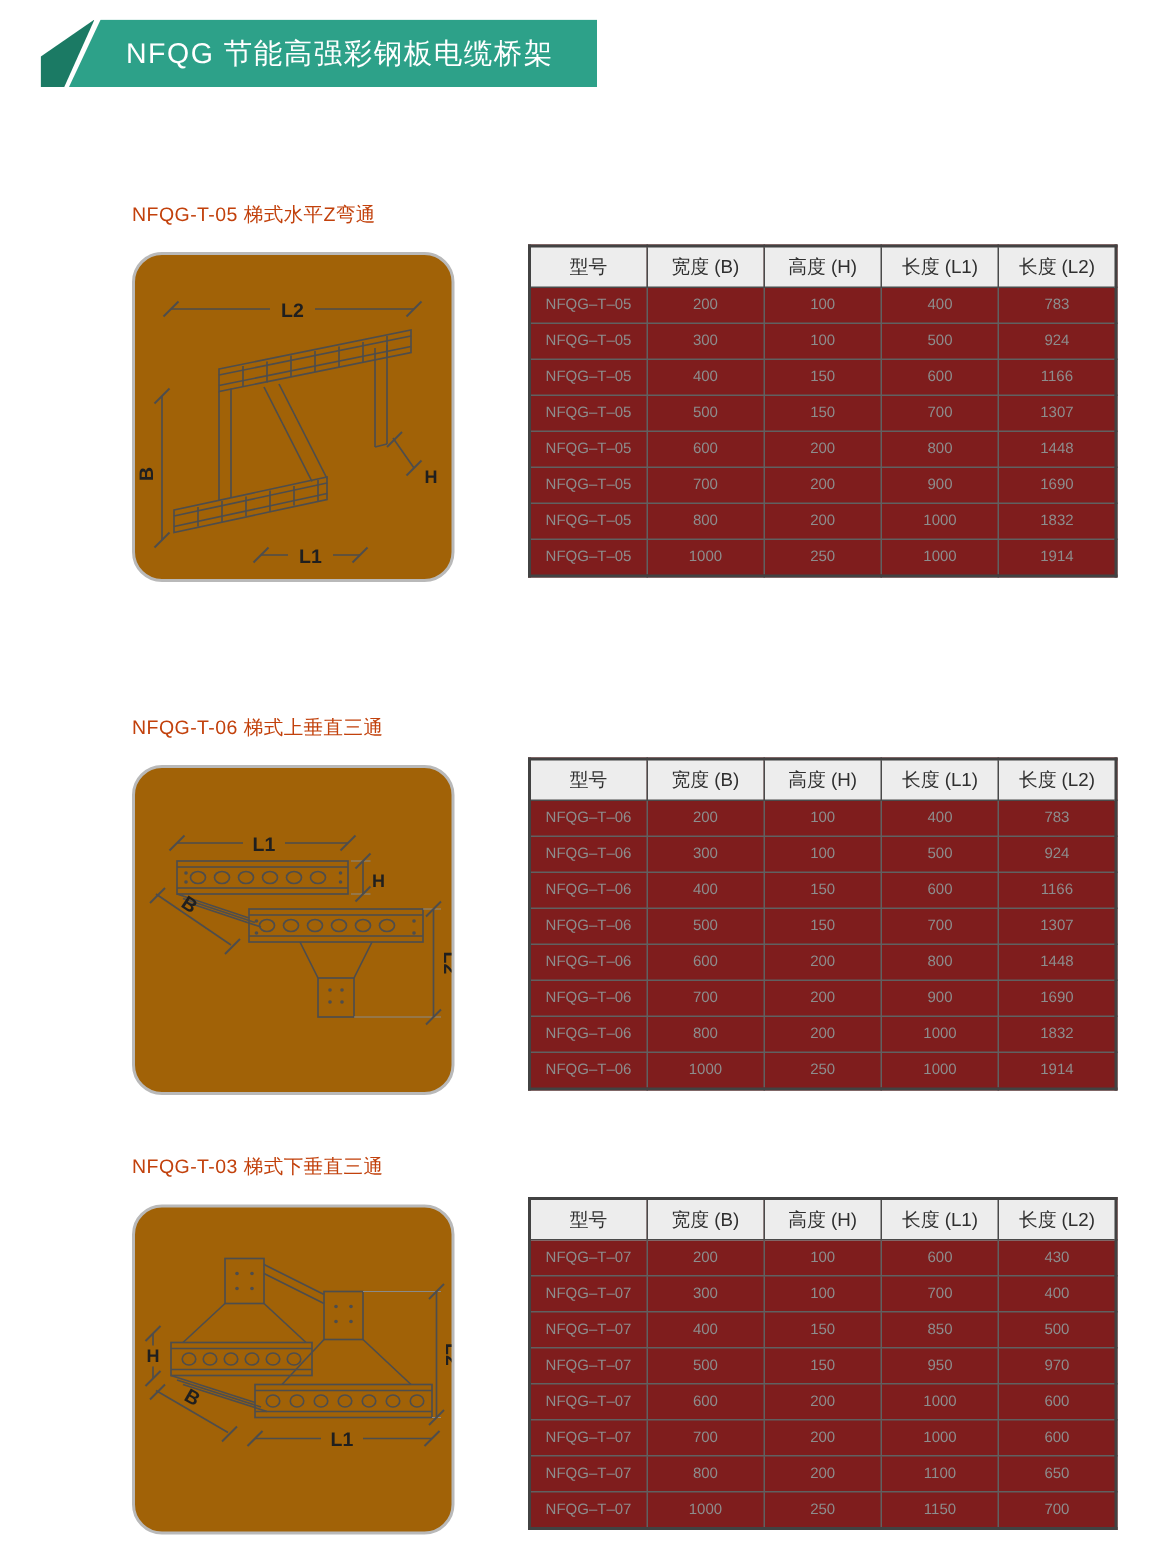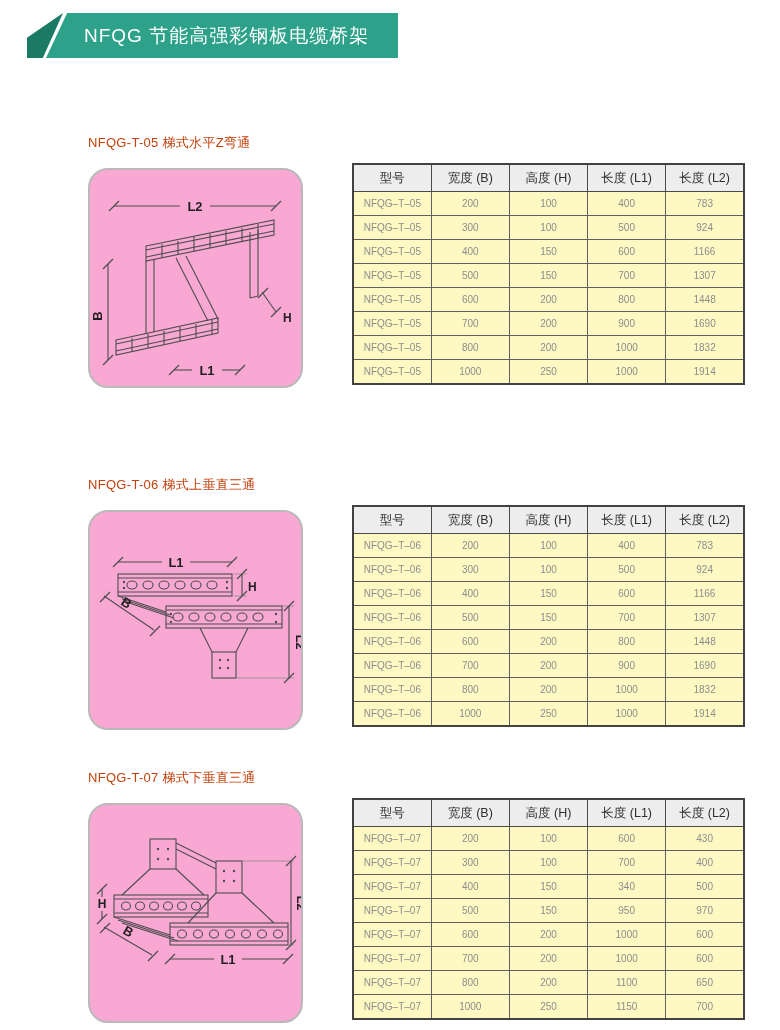--- a/index.html
+++ b/index.html
@@ -13,31 +13,31 @@
     clip-path:polygon(6% 0,100% 0,100% 100%,0 100%);
     display:flex;align-items:center;}
   .banner-main span{padding-left:38px;color:#fff;font-size:19px;letter-spacing:1px;white-space:nowrap;}
 
   .page-title{position:absolute;left:30px;top:86px;margin:0;font-size:17.5px;font-weight:bold;color:#141414;letter-spacing:.5px;}
 
   .product-section{position:absolute;left:0;width:780px;height:300px;}
   .sec-title{position:absolute;left:88px;top:0;font-size:13px;color:#c2410c;letter-spacing:.3px;}
 
   .diagram-box{position:absolute;left:88px;top:34px;width:211px;height:216px;
-    border:2px solid #b9b9b9;border-radius:20px;background:#f9a8d4;}
+    border:2px solid #b9b9b9;border-radius:20px;background:#a16207;}
   .diagram-box svg{display:block;width:100%;height:100%;}
   .diag line,.diag polygon,.diag rect,.diag ellipse{stroke:#4d4d4d;stroke-width:1.1;fill:none;}
   .diag .tick{stroke-width:1.3;}
   .diag .ext{stroke:#8a8a8a;stroke-width:.8;}
   .diag circle{fill:#4d4d4d;stroke:none;}
   .diag text{fill:#1f1f1f;font-size:13px;font-weight:bold;font-family:"Liberation Sans","DejaVu Sans",sans-serif;}
   .diag text.small{font-size:12px;}
 
   table.spec{position:absolute;left:352px;top:29px;width:393px;border-collapse:collapse;table-layout:fixed;
-    border:2px solid #424242;background:#fef9c3;}
+    border:2px solid #424242;background:#7f1d1d;}
   table.spec th{height:26px;background:#ededed;font-weight:normal;font-size:12.5px;color:#2f2f2f;
     border:1px solid #4a4a4a;text-align:center;padding:0;}
   table.spec td{height:23px;font-size:10px;color:#8d8d8d;border:1px solid #606060;text-align:center;padding:0;}
 </style>
 </head>
 <body>
 
 <div class="page">
 
   <div class="banner-tri" style="background: rgb(27, 122, 100);"></div>
@@ -313,21 +313,21 @@
             <td>1000</td>
             <td>250</td>
             <td>1000</td>
             <td>1914</td>
           </tr>
         </tbody>
     </table>
   </section>
 
   <section class="product-section" style="top:769px">
-    <div class="sec-title">NFQG-T-07 梯式下垂直三通</div>
+    <div class="sec-title">NFQG-T-03 梯式下垂直三通</div>
 
     <div class="diagram-box">
       <svg class="diag" viewBox="0 0 211 216">
 
         <rect x="60" y="34" width="26" height="30"></rect>
         <circle cx="68" cy="44" r="1.2"></circle>
           <circle cx="78" cy="44" r="1.2"></circle>
         <circle cx="68" cy="54" r="1.2"></circle>
           <circle cx="78" cy="54" r="1.2"></circle>
         <line x1="60" y1="64" x2="32" y2="90"></line>
@@ -417,21 +417,21 @@
             <td>NFQG–T–07</td>
             <td>300</td>
             <td>100</td>
             <td>700</td>
             <td>400</td>
           </tr>
           <tr>
             <td>NFQG–T–07</td>
             <td>400</td>
             <td>150</td>
-            <td>340</td>
+            <td>850</td>
             <td>500</td>
           </tr>
           <tr>
             <td>NFQG–T–07</td>
             <td>500</td>
             <td>150</td>
             <td>950</td>
             <td>970</td>
           </tr>
           <tr>

